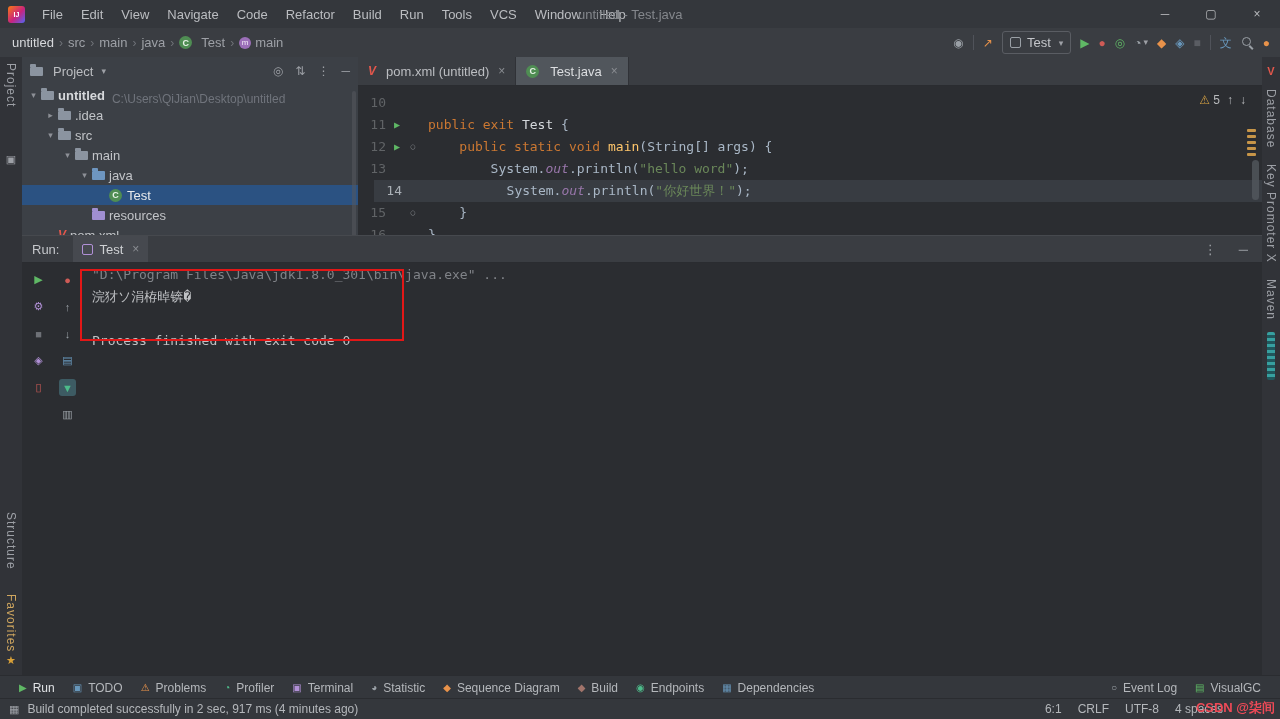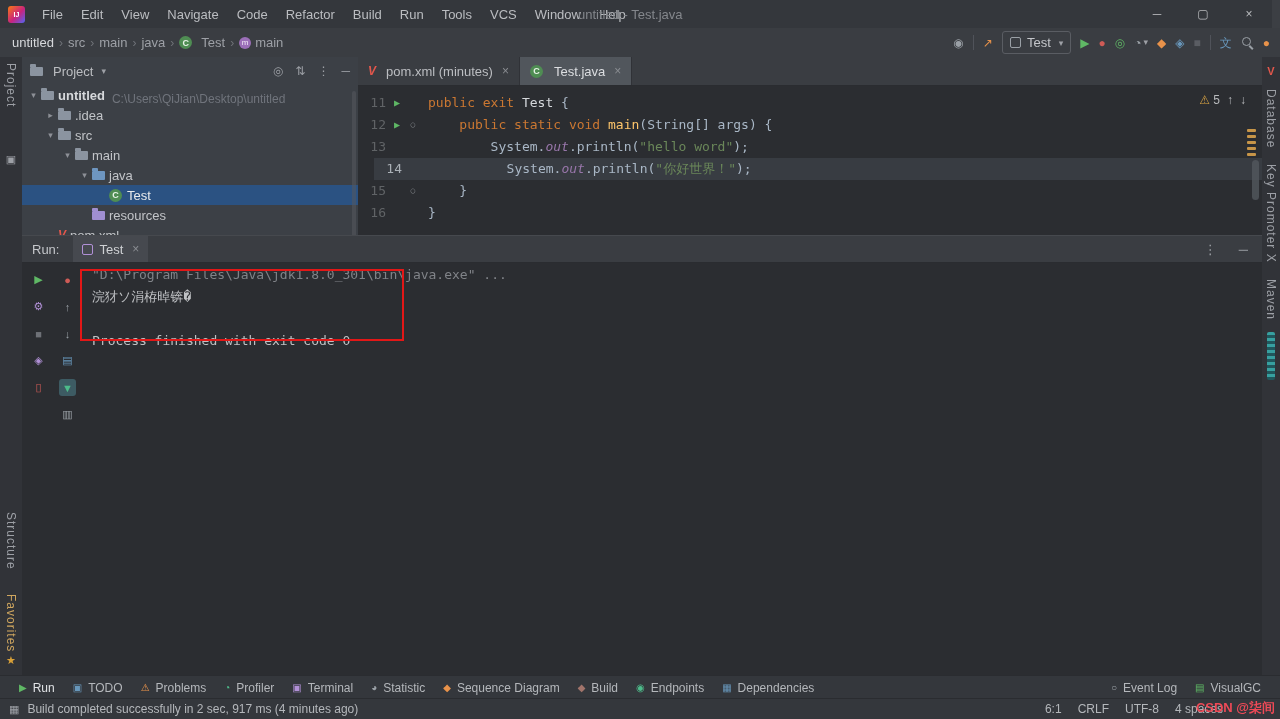--- a/index.html
+++ b/index.html
@@ -1,19 +1,19 @@
 <!DOCTYPE html>
 <html><head>
 <meta charset="utf-8">
 <style>
   html,body{margin:0;padding:0;background:#1e1f22;}
   #app{position:relative;width:1280px;height:719px;overflow:hidden;background:#3c3f44;
        font-family:"Liberation Sans",sans-serif;font-size:13px;color:#bbbdc1;}
   
-  #titlebar{position:absolute;top:0;left:0;right:8px;height:28px;background:#34373c;
+  #titlebar{position:absolute;top:0;left:0;right:0;height:28px;background:#34373c;
             display:flex;align-items:center;border-bottom:1px solid #2a2c30;}
   .logo{width:17px;height:17px;margin:0 8px;border-radius:3px;flex:none;
         background:linear-gradient(135deg,#f97a12,#c9237e 55%,#5166f5);
         display:flex;align-items:center;justify-content:center;color:#fff;font-size:7px;font-weight:bold;}
   .menu-item{padding:0 9px;color:#bbbdc1;cursor:default;}
   #win-title{position:absolute;left:578px;color:#84878c;}
   .win-controls{position:absolute;right:0;top:0;height:28px;display:flex;}
   .win-btn{width:46px;height:28px;display:flex;align-items:center;justify-content:center;color:#b8babd;font-size:12px;}
   
   #navbar{position:absolute;top:28px;left:0;right:0;height:29px;background:#3a3d42;
@@ -272,31 +272,37 @@
           <span class="tree-name">pom.xml</span>
         </div>
       </div>
     <div id="proj-scroll"></div>
   </div>
 
   <div id="editor-area">
     <div id="editor-tabs">
         <div class="ed-tab">
           <span class="ic-maven">V</span>
-          <span class="tab-label">pom.xml (minutes)</span>
+          <span class="tab-label">pom.xml (untitled)</span>
           <span class="tab-close">×</span>
         </div>
         <div class="ed-tab active">
           <span class="ic-class">C</span>
           <span class="tab-label">Test.java</span>
           <span class="tab-close">×</span>
         </div>
       </div>
     <div id="editor">
       <div id="editor-lines">
+          <div class="ed-row">
+            <span class="ln">10</span>
+            <span class="gut-run"></span>
+            <span class="gut-fold"></span>
+            <span class="code"></span>
+          </div>
           <div class="ed-row">
             <span class="ln">11</span>
             <span class="gut-run">▶</span>
             <span class="gut-fold"></span>
             <span class="code"><span class="tk-kw">public exit </span><span class="tk-cls">Test </span><span class="tk-pln">{</span></span>
           </div>
           <div class="ed-row">
             <span class="ln">12</span>
             <span class="gut-run">▶</span>
             <span class="gut-fold">○</span>

